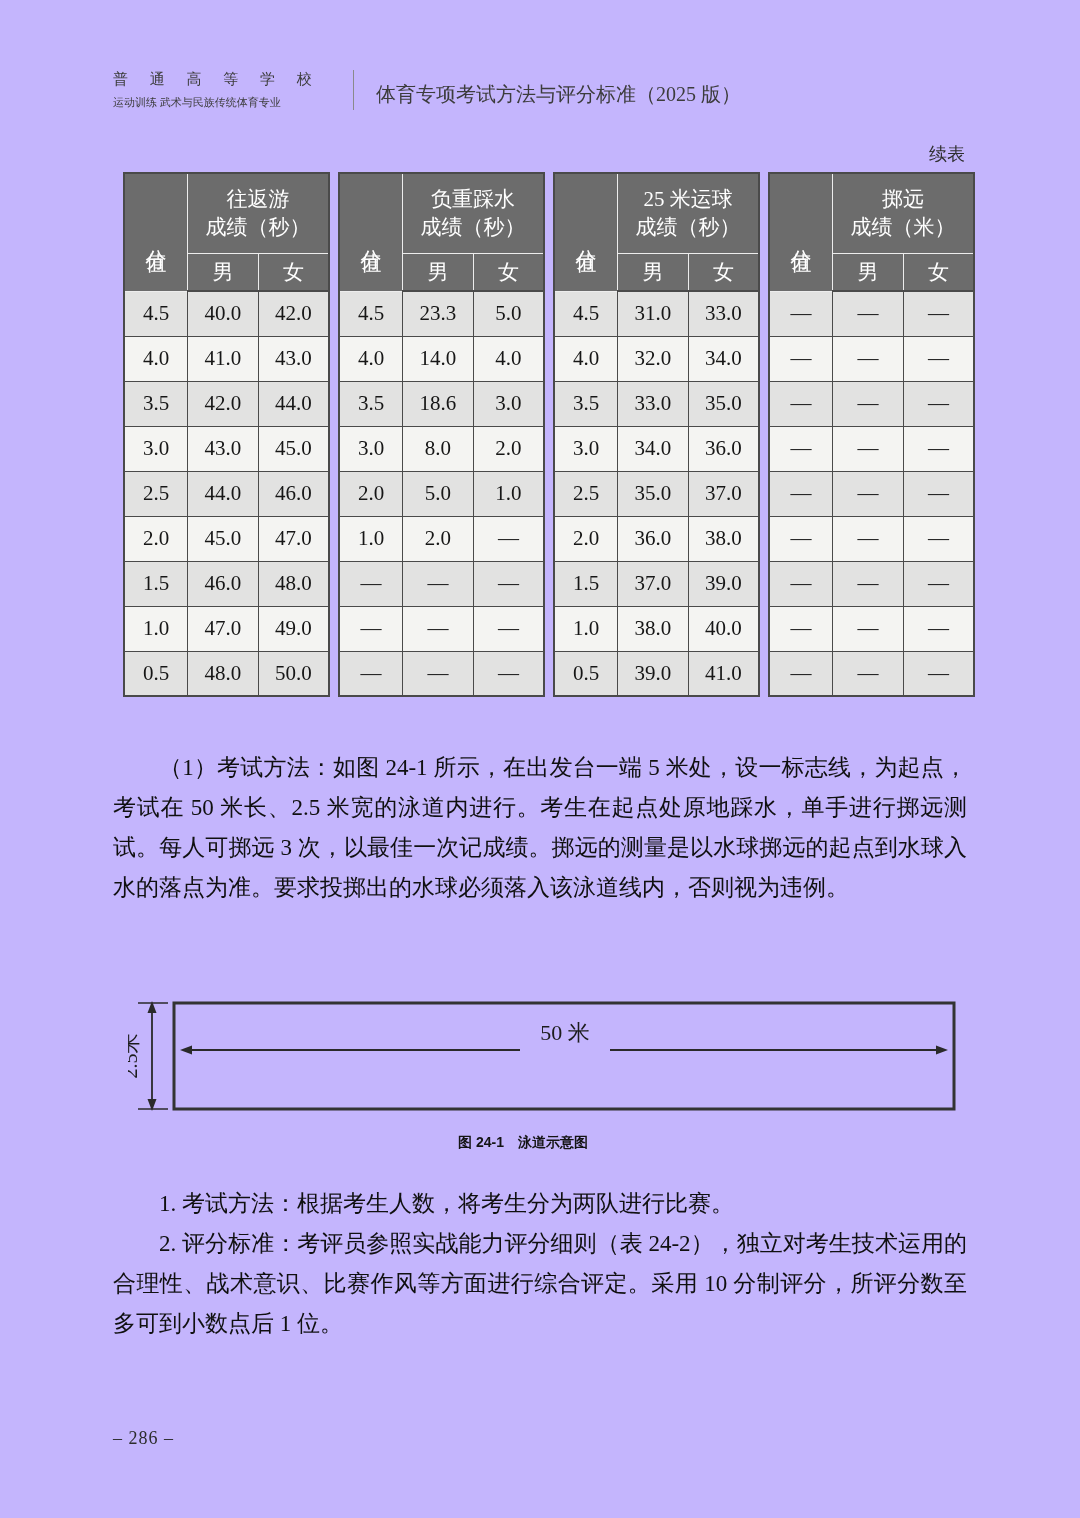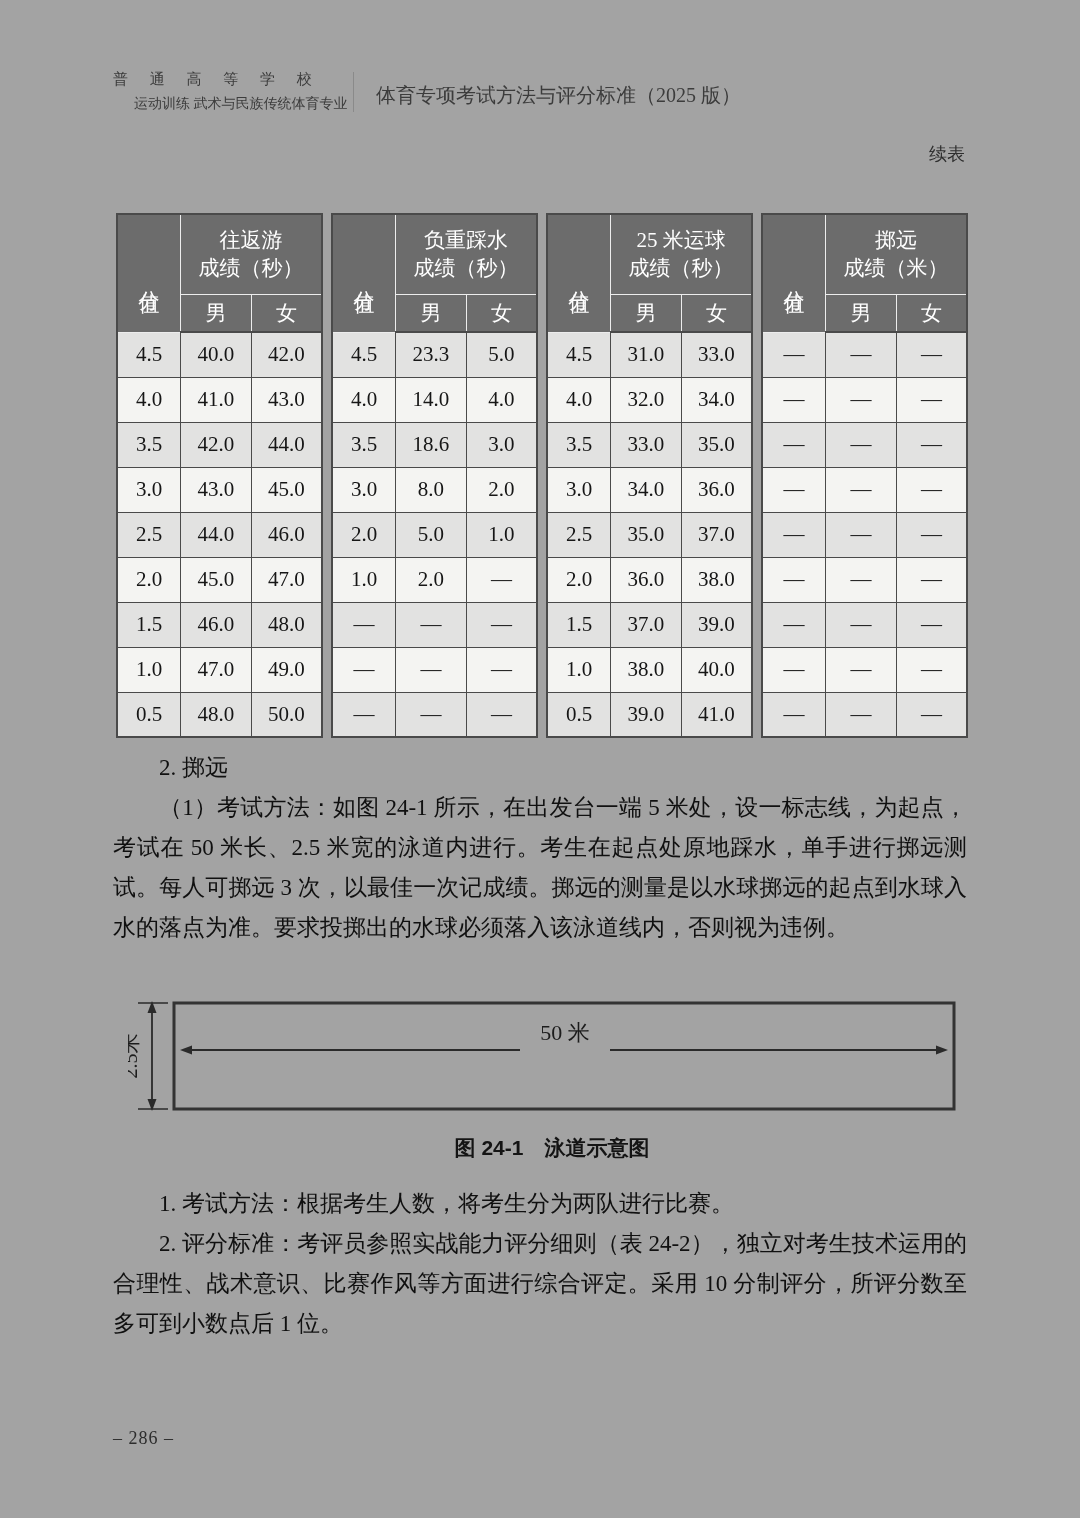--- a/index.html
+++ b/index.html
@@ -9,42 +9,42 @@
     --border_dark:#4a4a4a;
     --text:#1b1b1b;
   }
   *{margin:0;padding:0;box-sizing:border-box;}
   html,body{background:#ffffff;}
   body{
     width:1080px;height:1518px;position:relative;
     font-family:"Liberation Serif","DejaVu Serif",serif;
     color:var(--text);
   }
-  .page{position:absolute;inset:0;background:#a3a3a3;overflow:hidden;}
+  .page{position:absolute;inset:0;background:#c4b5fd;overflow:hidden;}
 
   
   .running-head{
     position:absolute;top:70px;left:113px;right:113px;
     display:flex;align-items:center;color:#3c3c3c;
   }
   .rh-left{width:238px;}
   .rh-left-l1{font-size:15px;letter-spacing:9px;white-space:nowrap;}
-  .rh-left-l2{font-size:14px;margin-top:6px;white-space:nowrap;margin-left:21px;}
+  .rh-left-l2{font-size:11px;margin-top:6px;white-space:nowrap;}
   .rh-divider{width:1px;height:40px;background:#8a8a8a;margin:0 14px 0 2px;}
   .rh-right{font-size:20px;white-space:nowrap;padding-top:8px;margin-left:8px;}
 
   .continued{
     position:absolute;top:142px;right:115px;
     font-size:18px;color:#2e2e2e;
   }
 
   
   .tables-row{
-    position:absolute;top:172px;left:116px;width:852px;
-    display:flex;gap:8px;margin-top:41px;
+    position:absolute;top:172px;left:123px;width:852px;
+    display:flex;gap:8px;
   }
   table.score-table{
     flex:1;border-collapse:collapse;table-layout:fixed;
     border:2px solid var(--border_dark);
     font-size:21px;
   }
   .score-table col.c-score{width:31%;}
   .score-table col.c-mf{width:34.5%;}
   .score-table th{
     background:var(--table_header_bg);color:#fff;font-weight:normal;
@@ -69,22 +69,22 @@
   .body-text{
     position:absolute;top:748px;left:113px;width:854px;
     font-size:23px;line-height:40px;color:#101010;
   }
   .item-heading{ text-indent:2em; }
   .body-paragraph{ text-indent:2em; text-align:justify; }
 
   
   .figure-wrap{position:absolute;top:988px;left:128px;width:840px;height:136px;}
   .figure-caption{
-    position:absolute;top:1134px;left:125px;width:854px;
-    text-align:center;font-weight:bold;font-size:21px;color:#141414;
+    position:absolute;top:1134px;left:96px;width:854px;
+    text-align:center;font-weight:bold;font-size:14px;color:#141414;
     font-family:"Liberation Sans","DejaVu Sans",sans-serif;
   }
 
   
   .section-block{
     position:absolute;top:1184px;left:113px;width:854px;
     font-size:23px;line-height:40px;color:#101010;
   }
   .section-heading{font-weight:bold;text-indent:1.7em;margin-bottom:5px;}
   .section-item{text-indent:2em;text-align:justify;}
@@ -382,21 +382,20 @@
             <td>—</td>
             <td>—</td>
             <td>—</td>
           </tr>
         </tbody>
     </table>
 
   </div>
 
   <div class="body-text">
-    <div class="item-heading">2. 掷远</div>
     <div class="body-paragraph">（1）考试方法：如图 24-1 所示，在出发台一端 5 米处，设一标志线，为起点，考试在 50 米长、2.5 米宽的泳道内进行。考生在起点处原地踩水，单手进行掷远测试。每人可掷远 3 次，以最佳一次记成绩。掷远的测量是以水球掷远的起点到水球入水的落点为准。要求投掷出的水球必须落入该泳道线内，否则视为违例。</div>
   </div>
 
   <div class="figure-wrap">
     <svg width="840" height="136" viewBox="0 0 840 136">
 
       <line x1="10" y1="15" x2="40" y2="15" stroke="#2a2a2a" stroke-width="1.5"></line>
       <line x1="10" y1="121" x2="40" y2="121" stroke="#2a2a2a" stroke-width="1.5"></line>
 
       <rect x="46" y="15" width="780" height="106" fill="none" stroke="#333333" stroke-width="3"></rect>

